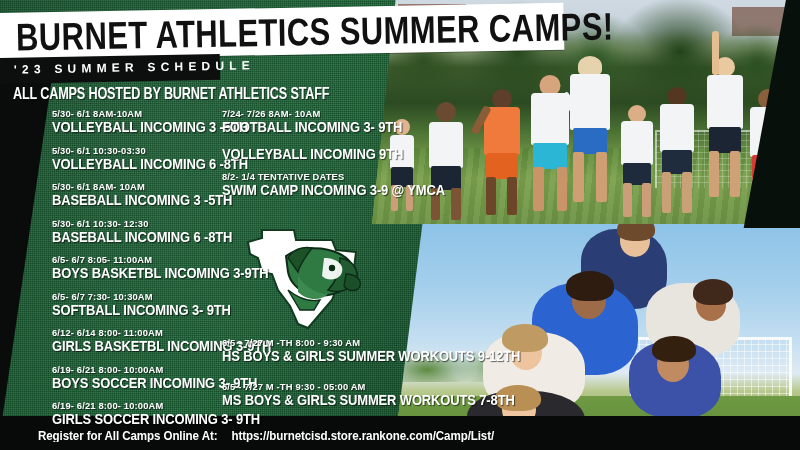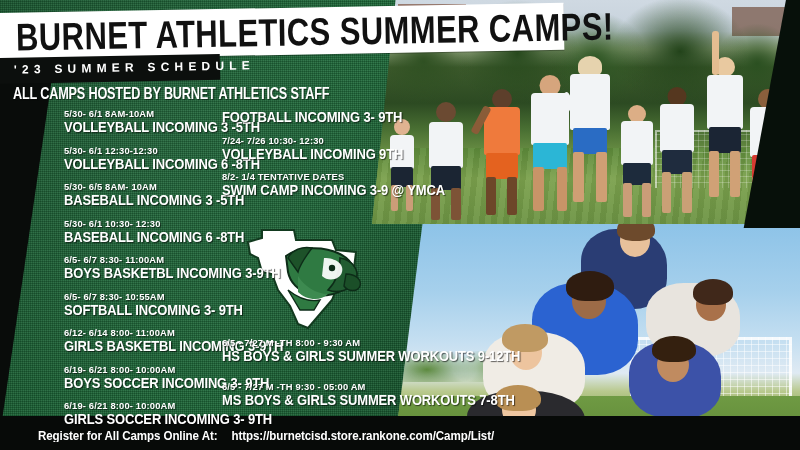--- a/index.html
+++ b/index.html
@@ -119,21 +119,21 @@
   }
   .hosted{
     position:absolute;left:13px;top:84px;z-index:6;
     color:#fff;font-size:13.5px;font-weight:bold;letter-spacing:-.2px;
     white-space:nowrap;transform:scaleY(1.22) scaleX(.94);transform-origin:left top;
     text-shadow:1px 1px 1px rgba(0,0,0,.5);
   }
 
   
   .col{position:absolute;z-index:6;}
-  .col-left{left:64px;top:109px;}
+  .col-left{left:52px;top:109px;}
   .col-right{left:222px;top:109px;}
   .col-right2{left:222px;top:338px;}
   .entry{margin-bottom:12.5px;white-space:nowrap;}
   .entry .when{
     color:#ffffff;font-size:9.4px;font-weight:bold;letter-spacing:.15px;
     display:block;line-height:10px;
     text-shadow:1px 1px 1px rgba(0,0,0,.55);
   }
   .entry .what{
     color:#ffffff;font-size:13.4px;font-weight:bold;display:block;
@@ -304,59 +304,59 @@
     <span class="txt">'23 SUMMER SCHEDULE</span>
   </div>
   <div class="hosted">ALL CAMPS HOSTED BY BURNET ATHLETICS STAFF</div>
 
   <div class="col col-left">
     <div class="entry">
       <span class="when">5/30- 6/1   8AM-10AM</span>
       <span class="what">VOLLEYBALL   INCOMING 3 -5TH</span>
     </div>
     <div class="entry">
-      <span class="when">5/30- 6/1   12:30-12:30</span>
+      <span class="when">5/30- 6/1   10:30-03:30</span>
       <span class="what">VOLLEYBALL  INCOMING 6 -8TH</span>
     </div>
     <div class="entry">
-      <span class="when">5/30- 6/5   8AM- 10AM</span>
+      <span class="when">5/30- 6/1   8AM- 10AM</span>
       <span class="what">BASEBALL  INCOMING 3 -5TH</span>
     </div>
     <div class="entry">
       <span class="when">5/30- 6/1   10:30- 12:30</span>
       <span class="what">BASEBALL  INCOMING 6 -8TH</span>
     </div>
     <div class="entry">
-      <span class="when">6/5- 6/7  8:30- 11:00AM</span>
+      <span class="when">6/5- 6/7  8:05- 11:00AM</span>
       <span class="what">BOYS BASKETBL  INCOMING 3-9TH</span>
     </div>
     <div class="entry">
-      <span class="when">6/5- 6/7  8:30- 10:55AM</span>
+      <span class="when">6/5- 6/7  7:30- 10:30AM</span>
       <span class="what">SOFTBALL  INCOMING 3- 9TH</span>
     </div>
     <div class="entry">
       <span class="when">6/12- 6/14  8:00- 11:00AM</span>
       <span class="what">GIRLS BASKETBL  INCOMING 3-9TH</span>
     </div>
     <div class="entry">
       <span class="when">6/19- 6/21  8:00- 10:00AM</span>
       <span class="what">BOYS SOCCER  INCOMING 3- 9TH</span>
     </div>
     <div class="entry">
       <span class="when">6/19- 6/21  8:00- 10:00AM</span>
       <span class="what">GIRLS SOCCER  INCOMING 3- 9TH</span>
     </div>
   </div>
 
   <div class="col col-right">
     <div class="entry">
+      <span class="when">7/24- 7/26  8AM- 10AM</span>
       <span class="what">FOOTBALL  INCOMING 3- 9TH</span>
     </div>
     <div class="entry">
-      <span class="when">7/24- 7/26  10:30- 12:30</span>
       <span class="what">VOLLEYBALL INCOMING  9TH</span>
     </div>
     <div class="entry">
       <span class="when">8/2- 1/4  TENTATIVE DATES</span>
       <span class="what">SWIM CAMP  INCOMING 3-9 @  YMCA</span>
     </div>
   </div>
 
   <div class="col col-right2">
     <div class="entry">

